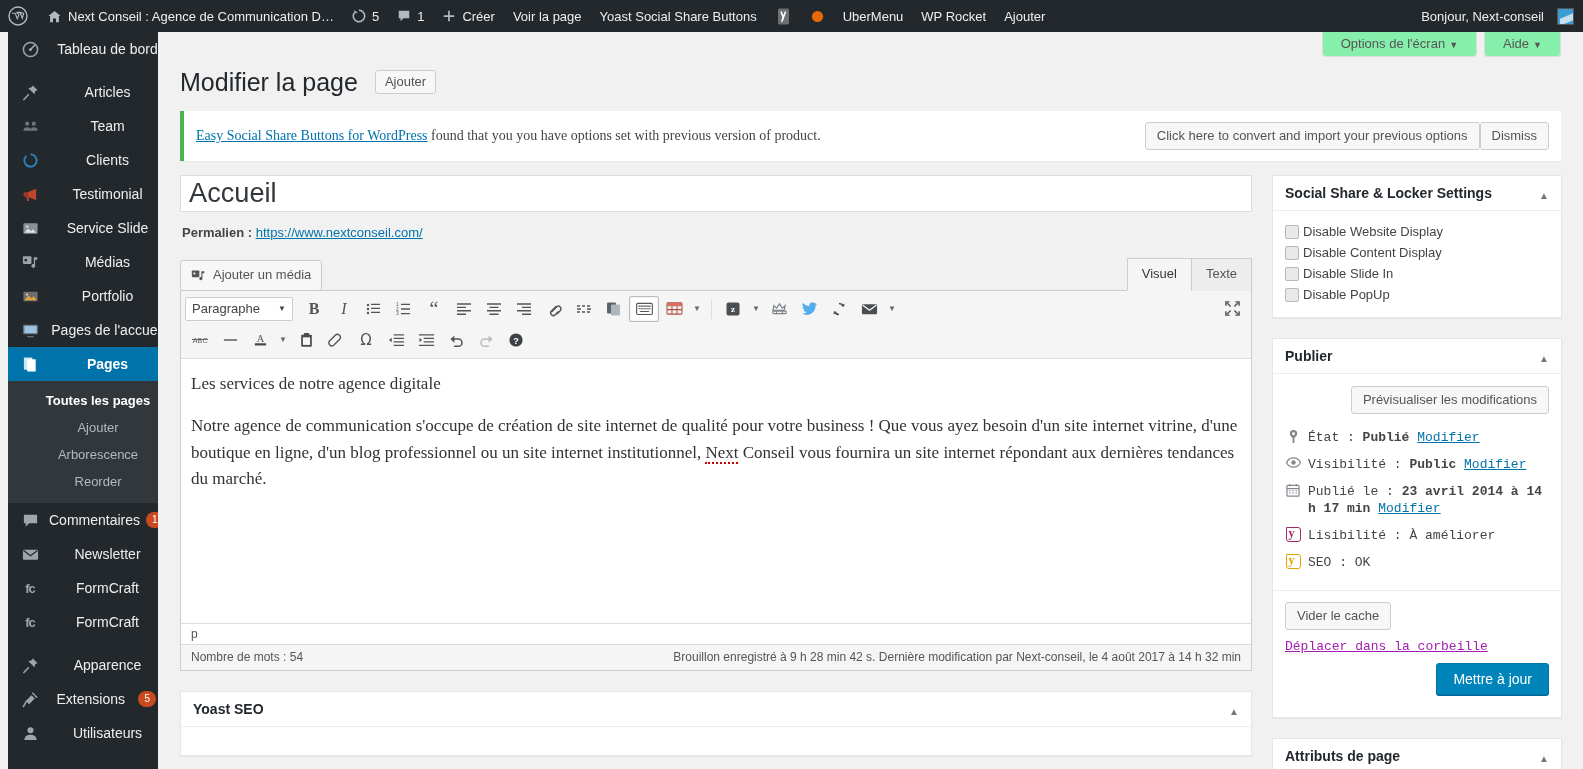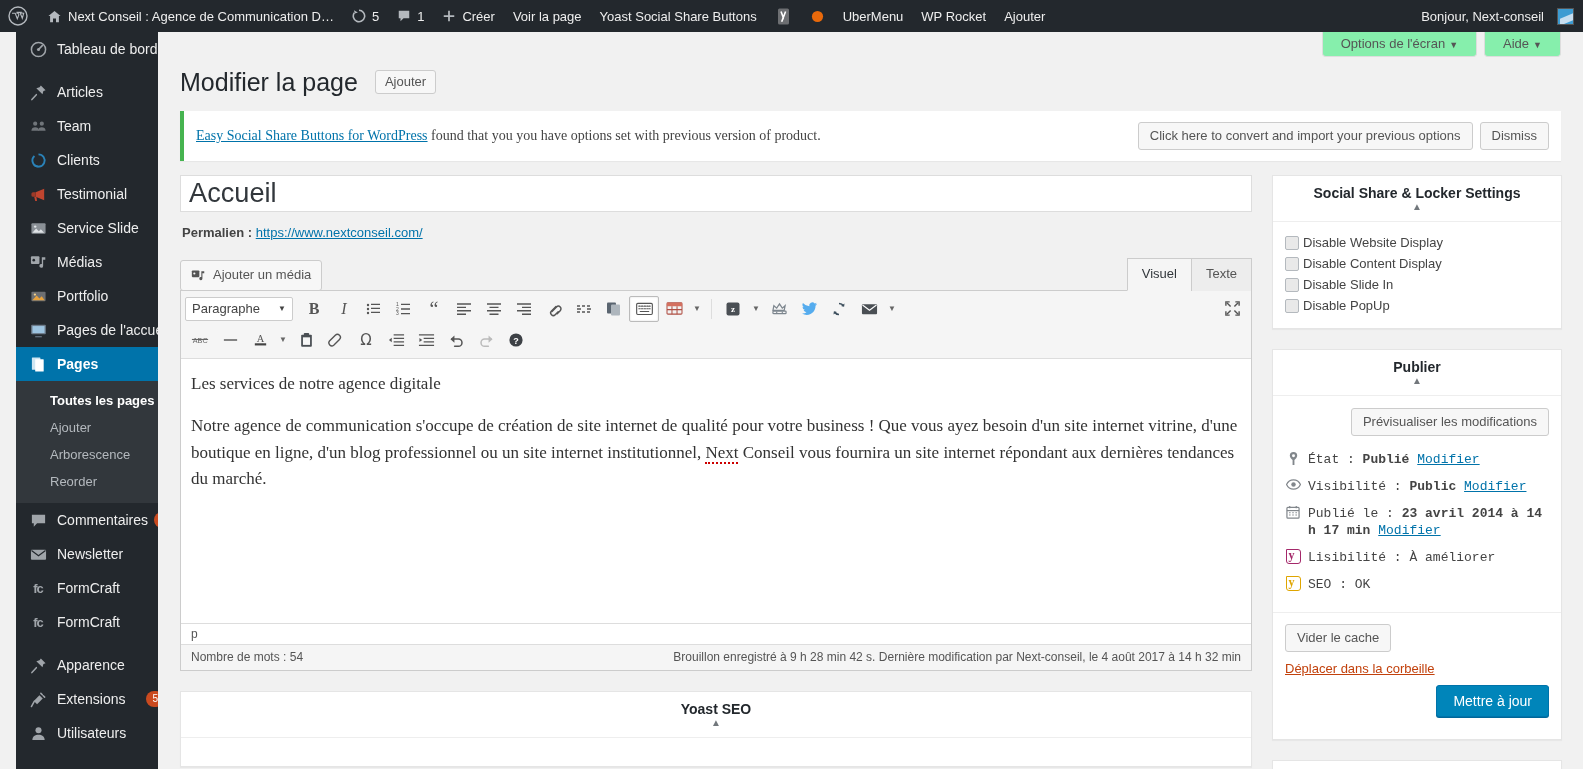--- a/index.html
+++ b/index.html
@@ -37,24 +37,25 @@
   }
   .ab-avatar::after {
     content: ""; position: absolute; left: 2px; bottom: 1px;
     width: 13px; height: 7px; background: #c8dff0;
     transform: skewY(-22deg);
   }
   .ab-sep { width: 1px; height: 32px; }
 
   
   #sidebar {
-    position: absolute; top: 32px; left: 16px;
+    position: absolute; top: 32px; left: 8px;
     width: 158px; height: 737px;
     background: #23282d;
     font-size: 14px;
+    text-align: center;
   }
   .menu-item {
     display: flex; align-items: center;
     height: 34px; padding-left: 12px;
     color: #eee; cursor: pointer; position: relative;
   }
   .menu-item .mi-icon {
     width: 20px; height: 20px; margin-right: 9px;
     display: flex; align-items: center; justify-content: center;
     flex: 0 0 20px;
@@ -124,21 +125,21 @@
   
   .notice {
     background: #fff; border-left: 4px solid #46b450;
     margin: 8px 22px 0; padding: 11px 12px;
     display: flex; align-items: center; gap: 10px;
     font-size: 14px; color: #444;
     box-shadow: 0 1px 1px rgba(0,0,0,.04);
   }
   .notice-text { flex: 1; line-height: 18px; font-family: Liberation Serif, serif; }
   .notice-text a { text-decoration: underline; }
-  .notice-actions { display: flex; gap: 7px; }
+  .notice-actions { display: flex; }
 
   
   .cols { display: flex; padding: 14px 22px 0; gap: 20px; align-items: flex-start; }
   .col-main { width: 1072px; flex: 0 0 1072px; }
   .col-side { width: 290px; flex: 0 0 290px; }
 
   
   .title-field {
     width: 100%; background: #fff; border: 1px solid #ddd;
     padding: 3px 8px; font-size: 1.7em; line-height: 1.4;
@@ -203,22 +204,22 @@
     display: flex; justify-content: space-between; align-items: center;
     padding: 5px 10px 6px; font-size: 12px; color: #555;
   }
 
   
   .postbox {
     background: #fff; border: 1px solid #e5e5e5; margin-bottom: 20px;
     box-shadow: 0 1px 1px rgba(0,0,0,.04);
   }
   .pb-head {
-    display: flex; align-items: center; justify-content: space-between;
-    padding: 9px 12px; border-bottom: 1px solid #eee; cursor: pointer; flex-direction: column;
+    display: flex; align-items: flex-end; justify-content: space-between;
+    padding: 9px 12px; border-bottom: 1px solid #eee; cursor: pointer;
   }
   .pb-title { font-size: 14px; font-weight: 600; color: #23282d; }
   .pb-toggle { color: #72777c; font-size: 10px; }
   .pb-body { padding: 10px 12px 12px; font-size: 13px; color: #444; }
 
   .cb-row { display: flex; align-items: center; gap: 4px; padding: 3px 0; cursor: pointer; }
   .cb-box {
     width: 14px; height: 14px; border: 1px solid #b4b9be; background: #e9e9e9;
     flex: 0 0 14px; border-radius: 2px;
   }
@@ -230,21 +231,21 @@
     display: flex; align-items: flex-start; gap: 7px;
     padding: 5px 0; font-size: 13px; color: #444; line-height: 17px;
   }
   .pub-row .licon { flex: 0 0 16px; color: #82878c; display: flex; justify-content: center; }
   .pub-row a { text-decoration: underline; }
   .pub-misc { padding: 2px 0 8px; font-family: Liberation Mono, monospace; }
   .pub-footer {
     border-top: 1px solid #eee; margin: 6px -12px 0; padding: 11px 12px 10px;
     display: flex; flex-direction: column; gap: 9px;
   }
-  .trash-link { color: #c2410c; text-decoration: underline; font-size: 13px; }
+  .trash-link { color: #a21caf; text-decoration: underline; font-size: 13px; font-family: Liberation Mono, monospace; }
   .pub-actions { display: flex; justify-content: flex-end; }
   .yoast-y {
     display: inline-block; width: 15px; height: 15px;
     border: 1.6px solid #a4286a; border-radius: 0 3px 3px 3px;
     position: relative; flex: 0 0 15px;
   }
   .yoast-y::after {
     content: "y"; position: absolute; left: 2px; top: -3px;
     font-size: 12px; font-weight: 700; color: #a4286a;
     font-family: "Liberation Serif", serif;

